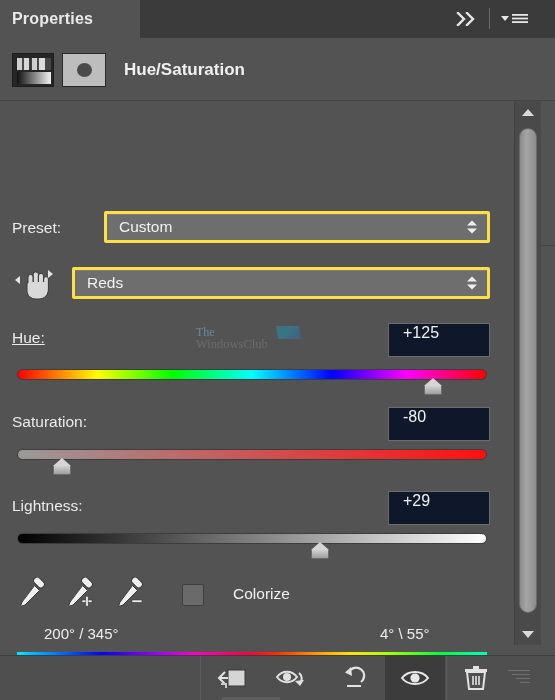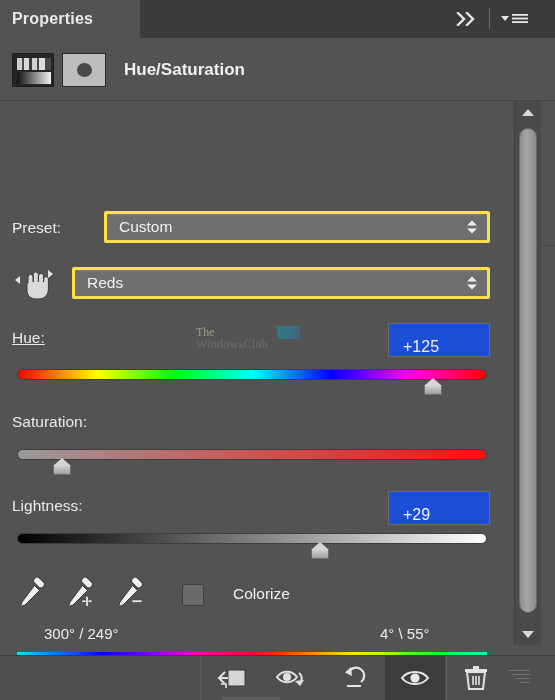--- a/index.html
+++ b/index.html
@@ -59,22 +59,22 @@
   .arrows i.up{border-bottom:5px solid #efefef;}
   .arrows i.dn{border-top:5px solid #efefef;}
 
   #preset-label{position:absolute;left:12px;top:118px;}
   #preset-select{left:104px;top:110px;width:386px;}
   #hand-icon{position:absolute;left:14px;top:166px;width:44px;height:36px;}
   #range-select{left:72px;top:166px;width:418px;}
 
   
   .slabel{position:absolute;left:12px;font-size:15.5px;color:#eaeaea;}
-  .valbox{position:absolute;width:102px;height:34px;background:#1d4ed8;border:1px solid #6b6b6b;
-          box-sizing:border-box;display:flex;align-items:flex-end;}
+  .valbox{position:absolute;width:102px;height:34px;background:#0f172a;border:1px solid #6b6b6b;
+          box-sizing:border-box;display:flex;align-items:flex-start;}
   .valbox span{margin-left:14px;font-size:16px;color:#f2f2f2;}
   .track{position:absolute;left:17px;width:470px;height:11px;border-radius:6px;
          border:1px solid #3d3d3d;box-sizing:border-box;}
   .thumb{position:absolute;width:22px;height:17px;transform:translateX(-11px);}
   .thumb .tri{width:0;height:0;margin:0 auto;border-left:9px solid transparent;
               border-right:9px solid transparent;border-bottom:8px solid #d5d5d5;}
   .thumb .body{width:18px;height:9px;margin:0 auto;background:linear-gradient(#d0d0d0,#9e9e9e);
                border:1px solid #6e6e6e;border-top:none;box-sizing:border-box;border-radius:0 0 2px 2px;}
 
   
@@ -114,21 +114,21 @@
       #ff6a70 44%,#c9c9c0 52%,#b9c4a8 60%,#cfe07a 70%,#ffe400 78%,#9cf000 86%,#00ff3c 93%,#00ffbb 100%);}
   #strip-mid{position:absolute;left:0;top:9px;width:470px;height:16px;background:#5a5a5a;}
   #range-active{position:absolute;top:9px;height:16px;background:#a6a6a6;left:216px;width:32px;}
   .rmark{position:absolute;top:9px;height:16px;}
   .rmark.outer{width:11px;background:#8e8e8e;border:1px solid #3d3d3d;box-sizing:border-box;}
   .rmark.inner{width:5px;background:#f0f0f0;border:1px solid #3a3a3a;box-sizing:border-box;}
   #rm-o1{left:158px;} #rm-i1{left:228px;} #rm-i2{left:254px;} #rm-o2{left:318px;}
 
   
   #watermark{position:absolute;left:188px;top:224px;width:115px;height:30px;opacity:.42;}
-  #wm-t1{position:absolute;left:8px;top:0;font-size:12px;color:#fef9c3;font-family:"Liberation Serif",serif;}
+  #wm-t1{position:absolute;left:8px;top:0;font-size:12px;color:#7dd3fc;font-family:"Liberation Serif",serif;}
   #wm-t2{position:absolute;left:8px;top:12px;font-size:12.5px;color:#8e8e96;font-family:"Liberation Serif",serif;}
   #wm-logo{position:absolute;left:88px;top:1px;width:25px;height:13px;
            background:linear-gradient(120deg,#13a3c8 45%,#2f6fb5 100%);
            clip-path:polygon(8% 100%,100% 100%,92% 0,0 0);}
 
   
   #scrollbar{position:absolute;left:514px;top:101px;width:27px;height:544px;background:#4a4a4a;
              border-left:1px solid #3f3f3f;box-sizing:border-box;}
   #sb-up,#sb-dn{position:absolute;left:0;width:26px;height:22px;display:flex;align-items:center;justify-content:center;background:#4a4a4a;}
   #sb-up{top:0;} #sb-dn{bottom:0;}
@@ -231,20 +231,23 @@
     <div class="valbox" id="hue-value">
       <span>+125</span>
     </div>
     <div class="track" id="hue-track"></div>
     <div class="thumb" id="hue-thumb" style="left: 432.95px;">
       <div class="tri"></div>
         <div class="body"></div>
     </div>
 
     <div class="slabel" id="sat-label">Saturation:</div>
+    <div class="valbox" id="sat-value">
+      <span>-80</span>
+    </div>
     <div class="track" id="sat-track"></div>
     <div class="thumb" id="sat-thumb" style="left: 62.12px;">
       <div class="tri"></div>
         <div class="body"></div>
     </div>
 
     <div class="slabel" id="lgt-label">Lightness:</div>
     <div class="valbox" id="lgt-value">
       <span>+29</span>
     </div>
@@ -280,21 +283,21 @@
           <rect x="17" y="2" width="12" height="7" rx="3.3" transform="rotate(45 23 5.5)"></rect>
           <path d="M18.5 8.5 L23.5 13.5 L9 28 L4.5 29.5 L6 25 Z"></path>
         </g>
         <rect x="18" y="23" width="10" height="2.4" fill="#efefef" stroke="#3a3a3a" stroke-width=".6"></rect>
       </svg>
     </div>
 
     <div id="colorize-box"></div>
     <div id="colorize-label">Colorize</div>
 
-    <div id="deg-left">300° / 249°</div>
+    <div id="deg-left">200° / 345°</div>
     <div id="deg-right">4° \ 55°</div>
 
     <div id="rangebar">
       <div class="strip" id="strip-top"></div>
       <div id="strip-mid"></div>
       <div id="range-active"></div>
       <div class="rmark outer" id="rm-o1"></div>
       <div class="rmark inner" id="rm-i1"></div>
       <div class="rmark inner" id="rm-i2"></div>
       <div class="rmark outer" id="rm-o2"></div>

